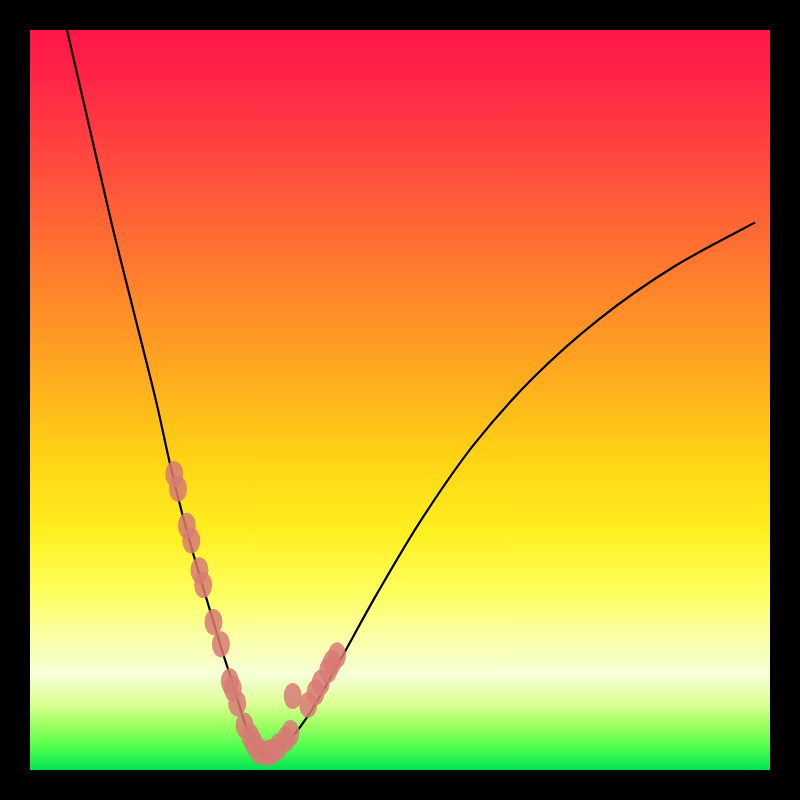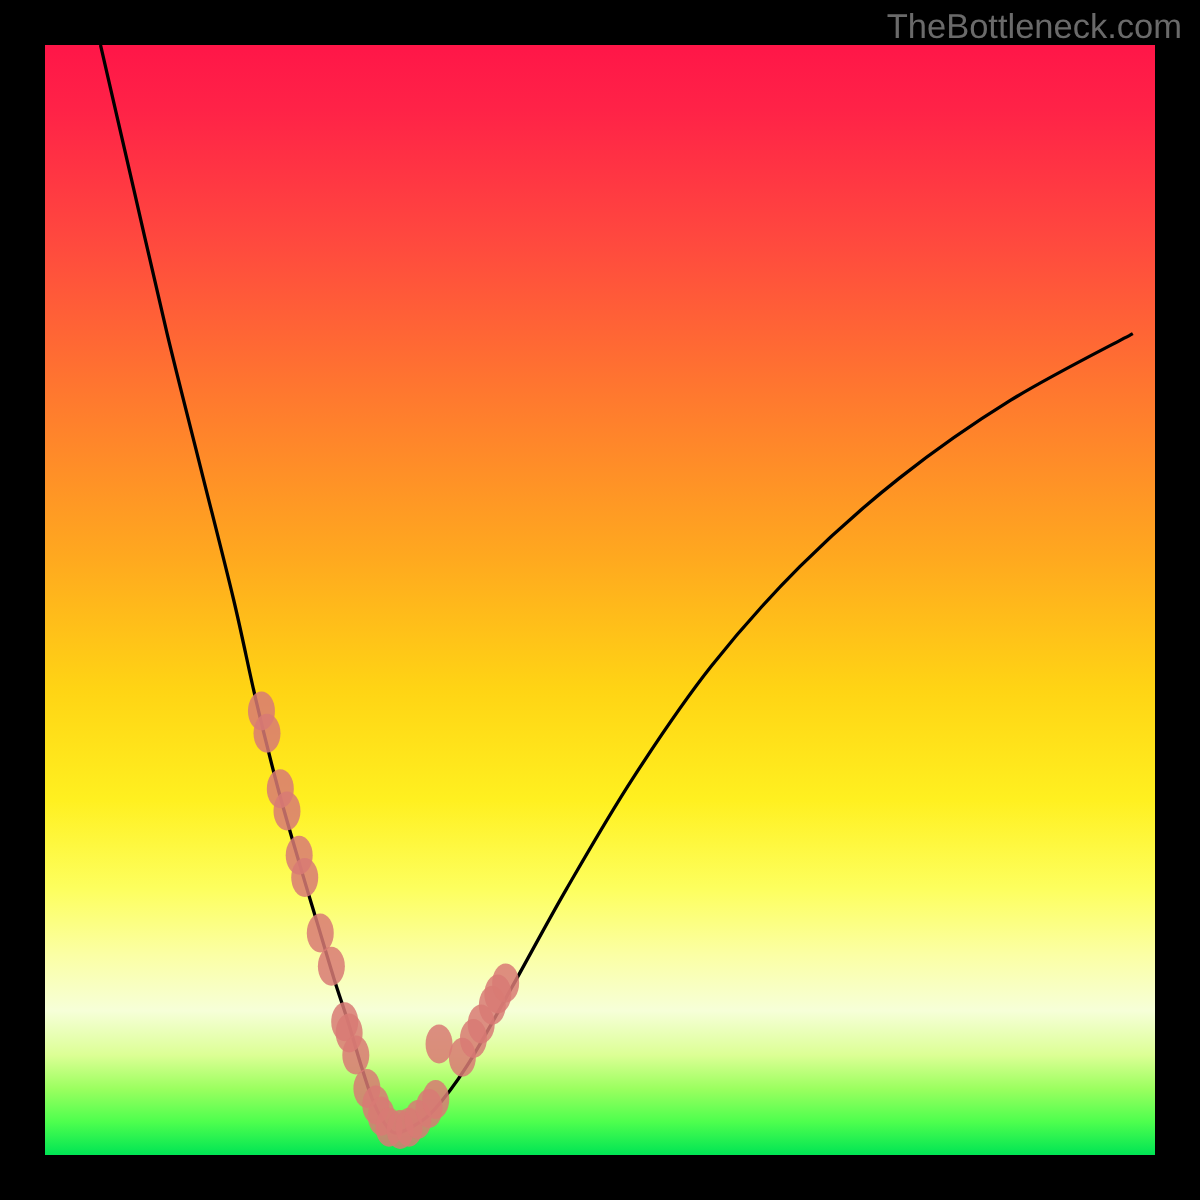--- a/index.html
+++ b/index.html
@@ -96,14 +96,13 @@
           <ellipse class="marker" cx="278.24" cy="674.88" rx="9" ry="13"></ellipse>
           <ellipse class="marker" cx="285.64" cy="662.3" rx="9" ry="13"></ellipse>
           <ellipse class="marker" cx="290.82" cy="652.68" rx="9" ry="13"></ellipse>
           <ellipse class="marker" cx="298.21999999999997" cy="640.1" rx="9" ry="13"></ellipse>
           <ellipse class="marker" cx="301.91999999999996" cy="632.7" rx="9" ry="13"></ellipse>
           <ellipse class="marker" cx="307.09999999999997" cy="625.3" rx="9" ry="13"></ellipse>
           <ellipse class="marker" cx="262.7" cy="666" rx="9" ry="13"></ellipse>
         </g>
     </svg>
   </div>
-  <div class="watermark">TheBottleneck.com</div>
 </div>
 
 </body></html>

